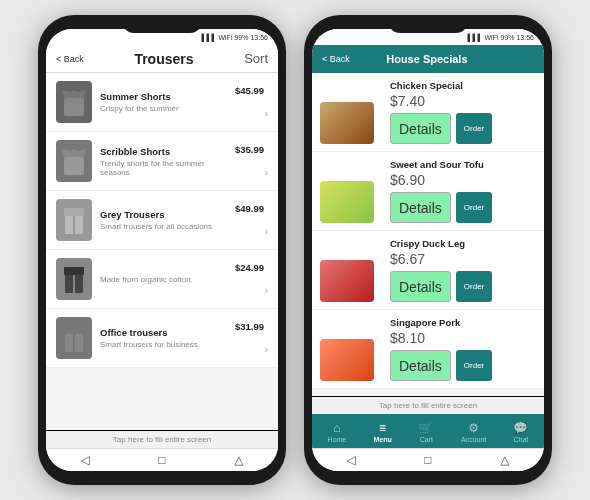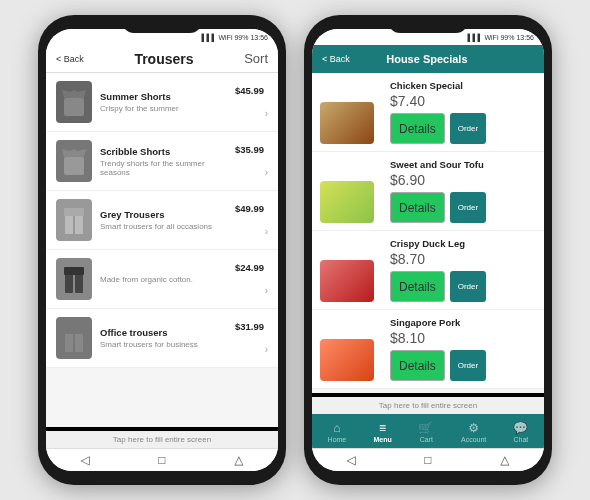--- a/index.html
+++ b/index.html
@@ -145,21 +145,21 @@
       gap: 12px;
     }
 
     
     .tap-footer {
       background: #f0f0f0;
       text-align: center;
       padding: 4px;
       font-size: 8px;
       color: #888;
-      border-top: 4px solid #000000;
+      border-top: 1px solid #000000;
     }
     .phone-nav {
       background: #fff;
       display: flex;
       justify-content: space-around;
       align-items: center;
       padding: 4px 0;
       border-top: 1px solid #ddd;
     }
     .phone-nav span { font-size: 12px; color: #555; cursor: pointer; }
@@ -195,23 +195,23 @@
       border-radius: 4px;
       flex-shrink: 0;
       overflow: hidden;
     }
     .food-info { flex: 1; }
     .food-name { font-size: 9.5px; font-weight: 600; color: #222; margin-bottom: 2px; }
     .food-price { font-size: 14px; color: #555; margin-bottom: 4px; }
     .food-buttons { display: flex; gap: 5px; }
     .btn-details {
       border: 1px solid #aaa;
-      background: #22c55e;
+      background: #86efac;
       color: #333;
-      font-size: 12px;
+      font-size: 14px;
       padding: 2px 8px;
       border-radius: 3px;
       cursor: pointer;
     }
     .btn-order {
       border: none;
       background: #1b7a7a;
       color: #fff;
       font-size: 8px;
       padding: 11px 8px;
@@ -422,21 +422,21 @@
             <button class="btn-details">Details</button>
             <button class="btn-order">Order</button>
           </div>
         </div>
       </div>
 
       <div class="menu-item">
         <div class="food-image food-img-3"></div>
         <div class="food-info">
           <div class="food-name">Crispy Duck Leg</div>
-          <div class="food-price">$8.70</div>
+          <div class="food-price">$6.67</div>
           <div class="food-buttons">
             <button class="btn-details">Details</button>
             <button class="btn-order">Order</button>
           </div>
         </div>
       </div>
 
       <div class="menu-item">
         <div class="food-image food-img-4"></div>
         <div class="food-info">

